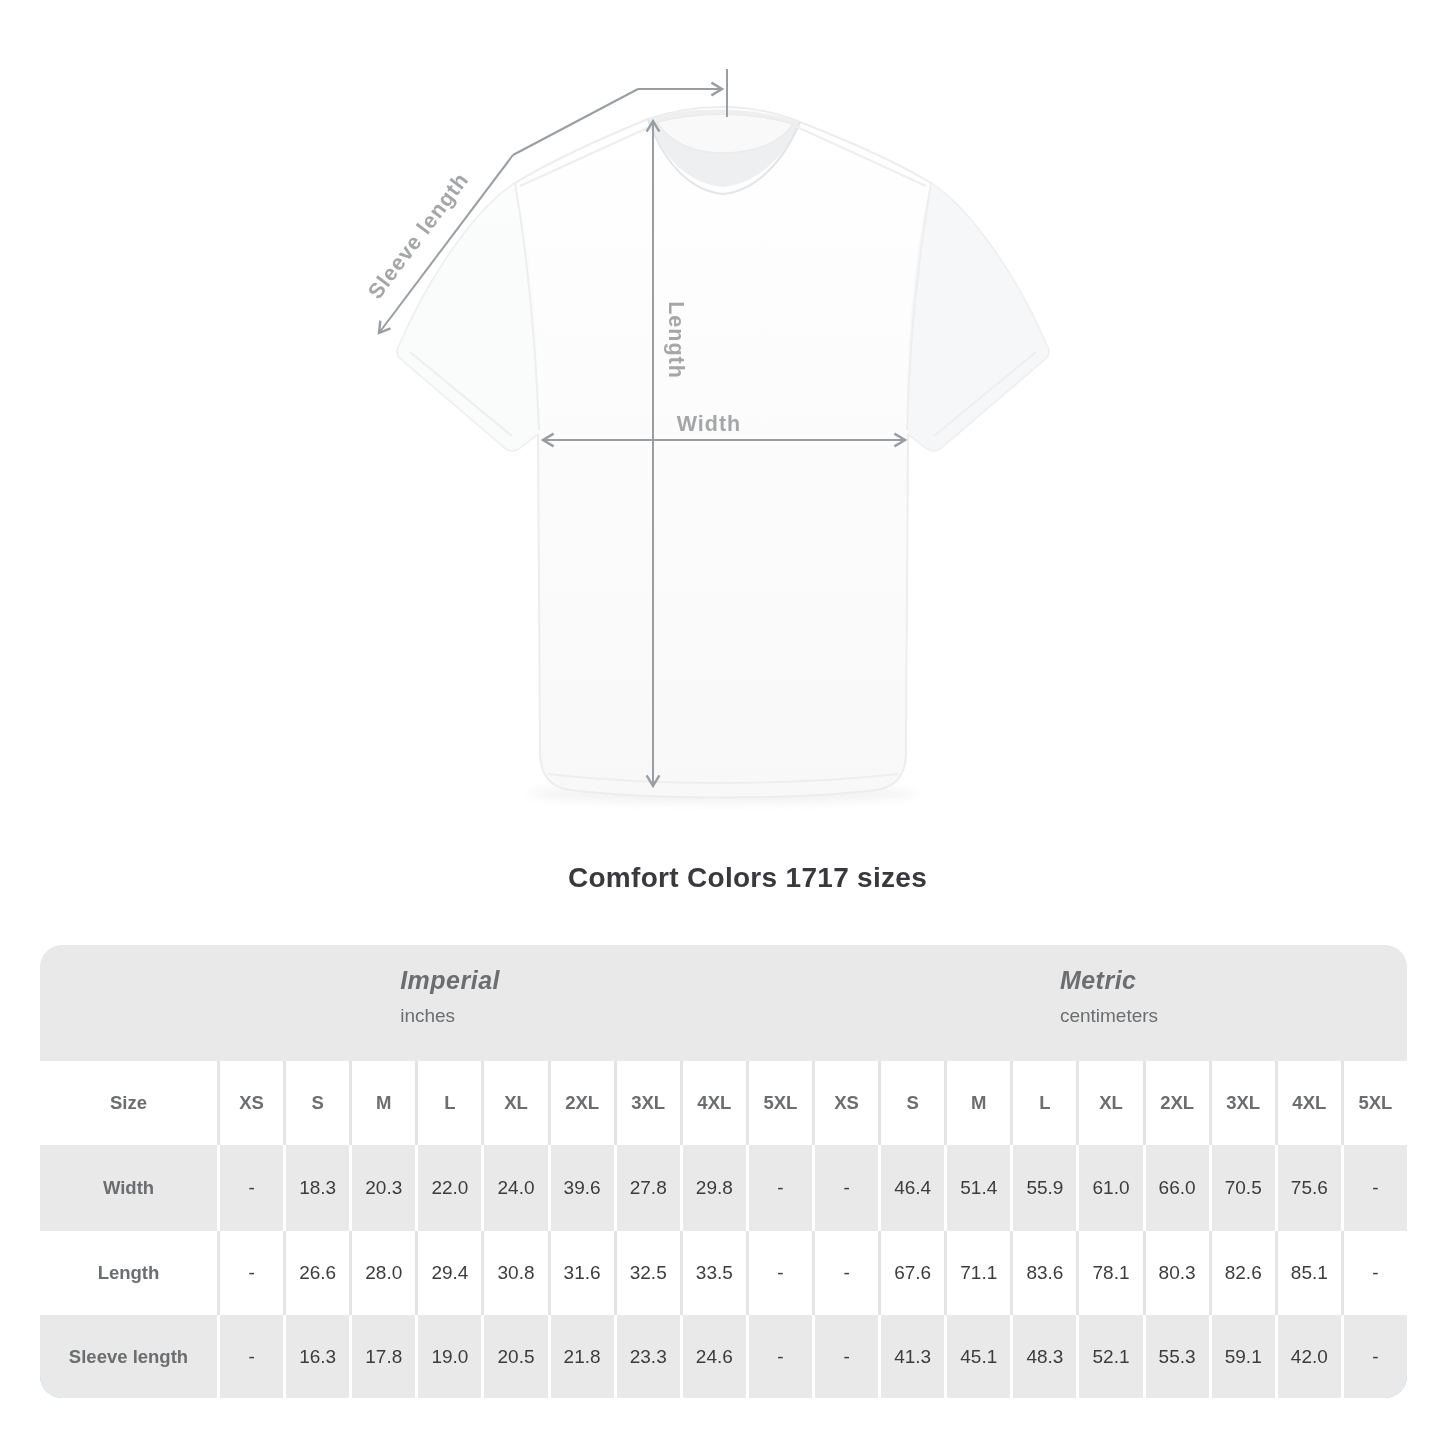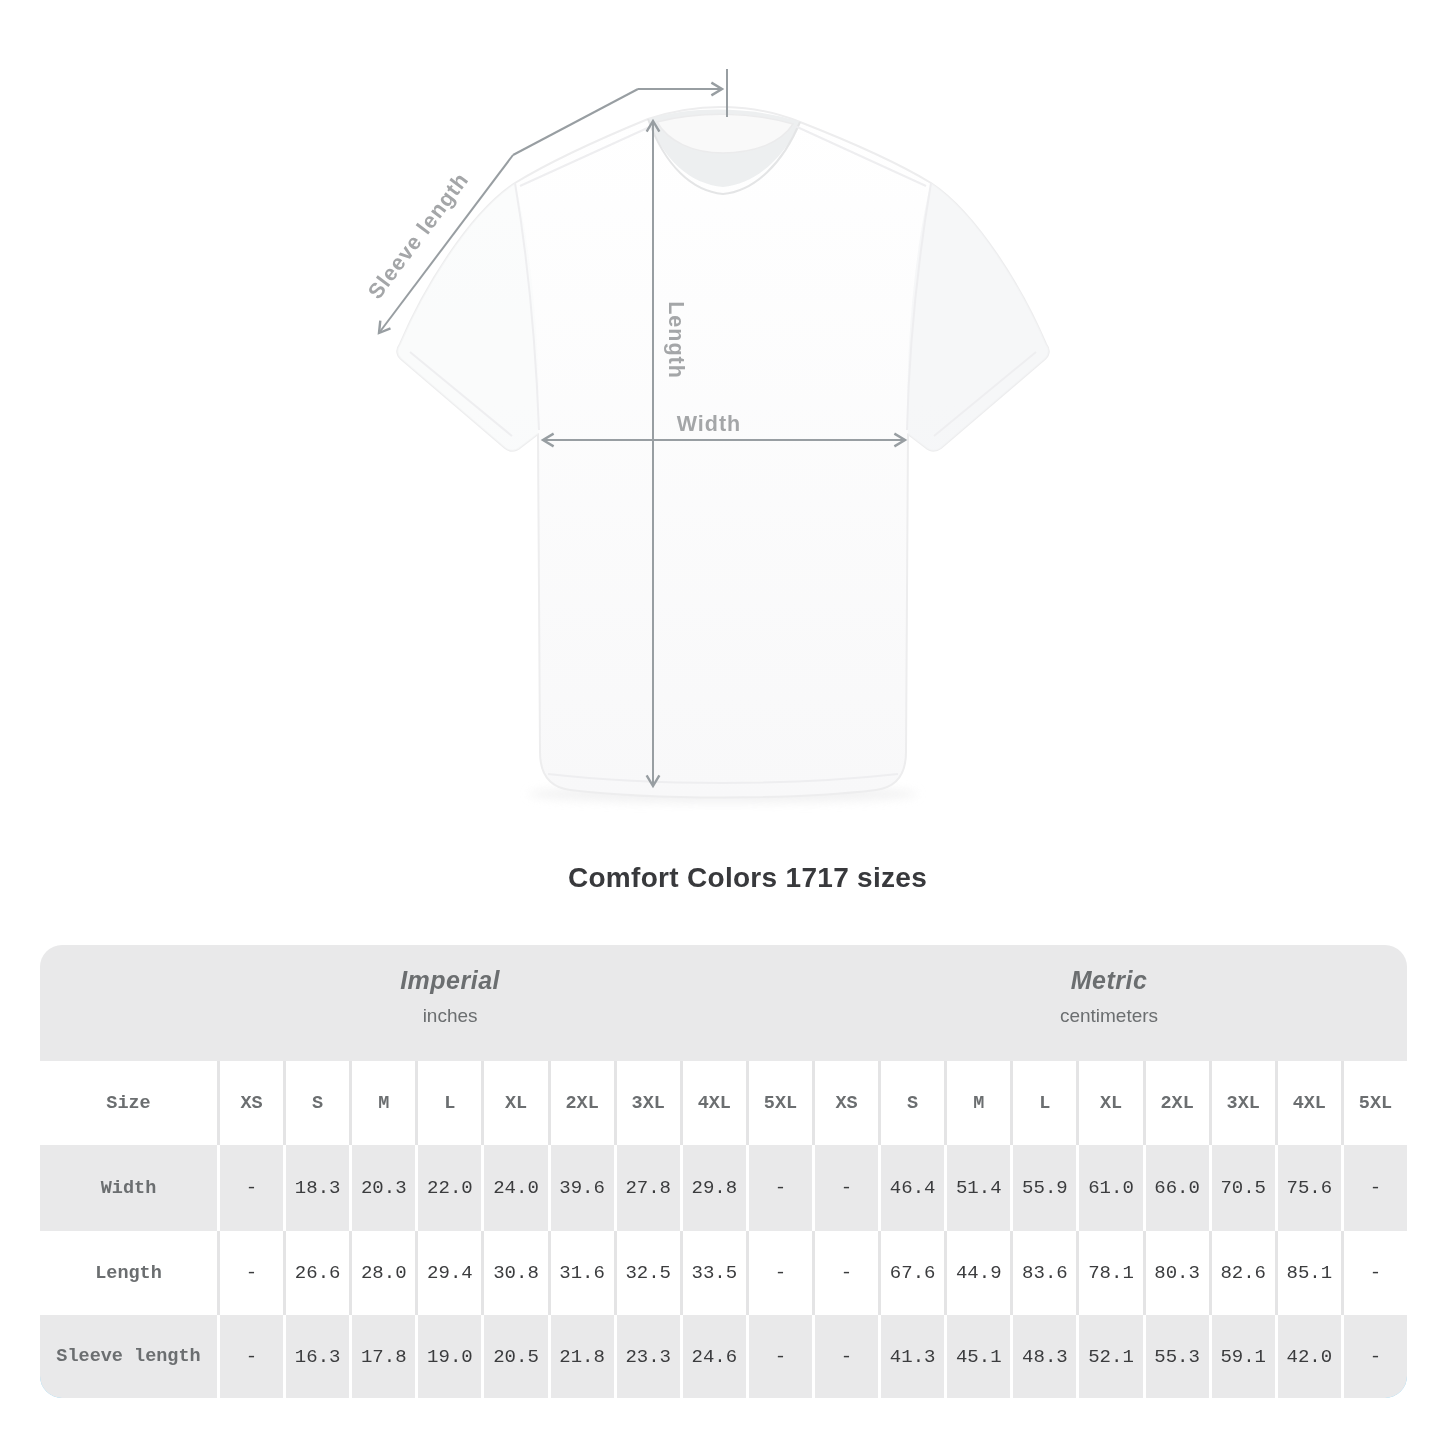--- a/index.html
+++ b/index.html
@@ -5,27 +5,27 @@
   html,body{margin:0;padding:0;background:#fff;}
   .stage{position:relative;width:1445px;height:1445px;background:#fff;overflow:hidden;
          font-family:"Liberation Sans","DejaVu Sans",sans-serif;}
   .tee-svg{position:absolute;left:0;top:0;}
   .page-title{position:absolute;top:843px;left:0;width:100%;text-align:center;
               font-size:28px;font-weight:bold;color:var(--title-color);letter-spacing:.3px;margin-left:25px;}
   .page-subtitle{position:absolute;top:893px;left:0;width:100%;text-align:center;
                  font-size:19.5px;font-style:italic;color:var(--subtitle-color);}
   .size-table{position:absolute;left:40px;top:945px;width:1367px;border-radius:22px;overflow:hidden;}
   .unit-band{position:relative;height:116px;background:var(--band-gray);}
-  .unit-group{position:absolute;top:21px;transform:translateX(-50%);text-align:center;color:var(--text-gray);}
+  .unit-group{position:absolute;top:21px;transform:translateX(-50%);color:var(--text-gray);}
   .unit-group.imperial{left:30%;}
   .unit-group.metric{left:78.2%;}
   .unit-name{font-size:25px;font-weight:bold;font-style:italic;letter-spacing:.5px;}
   .unit-sub{font-size:19px;margin-top:10px;}
   .grid{display:grid;grid-template-columns:177px repeat(18,1fr);
-        grid-template-rows:84px 86px 84px 83px;background:#7dd3fc;font-family:Liberation Mono, monospace;}
+        grid-template-rows:84px 86px 84px 83px;background:#7dd3fc;}
   .cell{display:flex;align-items:center;justify-content:center;
         font-size:19px;color:var(--text-dark);border-left:3px solid var(--sep-light);background:#fff;}
   .cell.first{border-left:none;}
   .cell.head,.cell.rowlabel{font-weight:bold;color:var(--text-gray);font-size:18.5px;}
   .cell.alt{background:var(--band-gray);border-left-color:#fff;}
   text{font-family:"Liberation Sans","DejaVu Sans",sans-serif;}
 </style>
 </head>
 <body>
 
@@ -161,21 +161,21 @@
         <div class="cell val">26.6</div>
         <div class="cell val">28.0</div>
         <div class="cell val">29.4</div>
         <div class="cell val">30.8</div>
         <div class="cell val">31.6</div>
         <div class="cell val">32.5</div>
         <div class="cell val">33.5</div>
         <div class="cell val">-</div>
         <div class="cell val">-</div>
         <div class="cell val">67.6</div>
-        <div class="cell val">44.9</div>
+        <div class="cell val">71.1</div>
         <div class="cell val">83.6</div>
         <div class="cell val">78.1</div>
         <div class="cell val">80.3</div>
         <div class="cell val">82.6</div>
         <div class="cell val">85.1</div>
         <div class="cell val">-</div>
         <div class="cell rowlabel first alt">Sleeve length</div>
         <div class="cell val alt">-</div>
         <div class="cell val alt">16.3</div>
         <div class="cell val alt">17.8</div>

